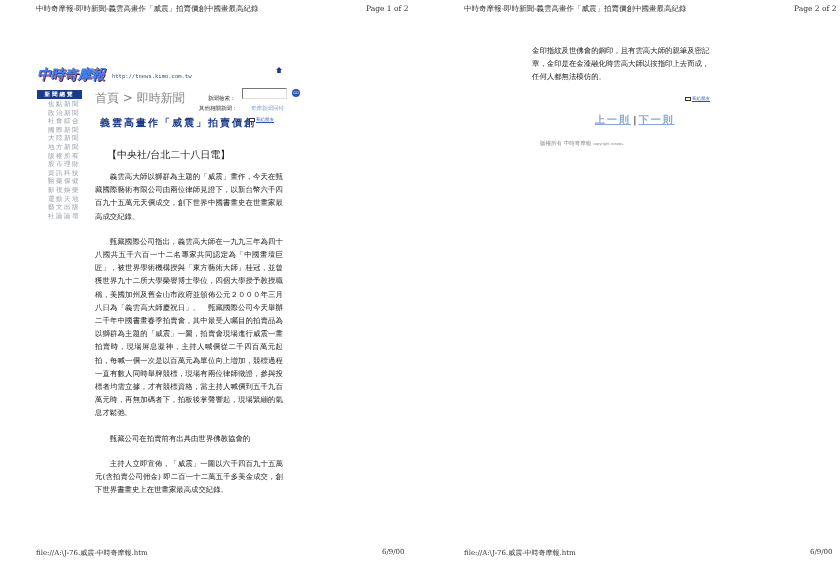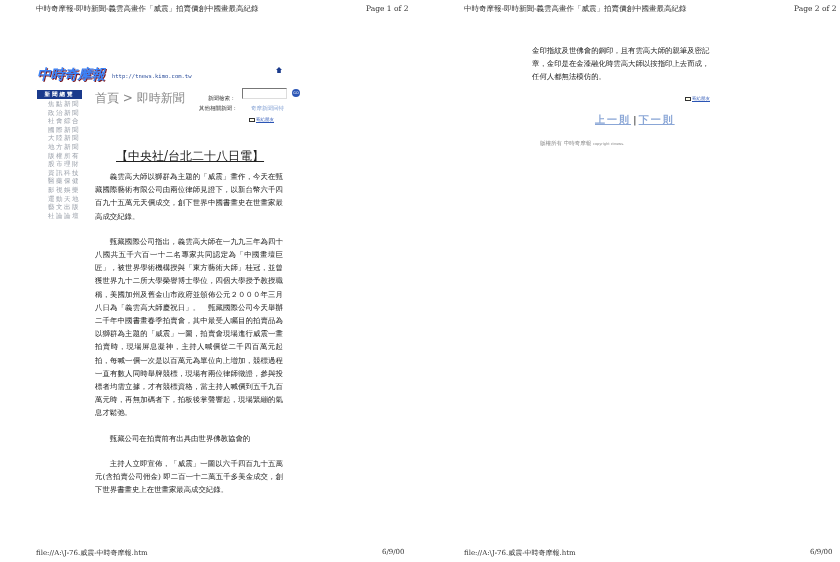--- a/index.html
+++ b/index.html
@@ -37,21 +37,21 @@
     .go-btn { position: absolute; left: 292px; top: 89px; width: 8px; height: 8px; border-radius: 50%;
       background: #2b55b5; color: #fff; font-size: 3.5px; text-align: center; line-height: 8px; font-family: "DejaVu Sans", sans-serif; cursor: pointer; }
     .related-label { position: absolute; left: 199px; top: 105px; font-size: 5.5px; color: #333; white-space: nowrap; }
     .related-link { position: absolute; left: 251px; top: 105px; font-size: 5.5px; color: #8aa6d6; white-space: nowrap; cursor: pointer; }
 
     .art-title { position: absolute; left: 100px; top: 116px; font-size: 10px; font-weight: bold; color: #1c3c8a;
       letter-spacing: 2px; white-space: nowrap; }
     .mail-link { position: absolute; left: 249px; top: 117px; font-size: 4.5px; color: #2b55b5; white-space: nowrap; cursor: pointer; text-decoration: underline; }
     .mail-link .env { display: inline-block; width: 6px; height: 4px; border: 0.8px solid #333; background: #ffe; margin-right: 1px; vertical-align: middle; box-sizing: border-box; }
 
-    .dateline { position: absolute; left: 116px; top: 148px; font-size: 12px; color: #222; white-space: nowrap; text-decoration: underline; }
+    .dateline { position: absolute; left: 107px; top: 148px; font-size: 10px; color: #222; white-space: nowrap; }
     .body { position: absolute; left: 95px; top: 170px; width: 192px; font-size: 7.4px; line-height: 13.2px; color: #222; }
     .body p { margin: 0 4px 12px 0; text-indent: 2em; text-align: justify; }
 
     
     .r-body { position: absolute; left: 108px; top: 40px; width: 190px; font-size: 7.4px; line-height: 13.2px; color: #222; }
     .r-body p { margin: 4px; }
     .r-mail { position: absolute; left: 265px; top: 96px; font-size: 4.5px; color: #2b55b5; white-space: nowrap; text-decoration: underline; cursor: pointer; }
     .r-mail .env { display: inline-block; width: 6px; height: 4px; border: 0.8px solid #333; background: #ffe; margin-right: 1px; vertical-align: middle; box-sizing: border-box; }
     .pager { position: absolute; left: 175px; top: 113px; font-size: 10px; color: #8aa6d6; white-space: nowrap; font-weight: bold; }
     .pager span.lnk { cursor: pointer; text-decoration: underline; letter-spacing: 2px; }
@@ -90,20 +90,21 @@
     <div class="nav-item">社論論壇</div>
   </div>
 
   <div class="crumb">首頁 &gt; 即時新聞</div>
   <div class="search-label">新聞檢索：</div>
   <input class="search-input" type="text" value="" style="">
   <div class="go-btn">GO</div>
   <div class="related-label">其他相關新聞：</div>
   <div class="related-link">奇摩新聞回特</div>
 
+  <div class="art-title">義雲高畫作「威震」拍賣價創</div>
   <div class="mail-link">
     <span class="env"></span><span>寄給朋友</span>
   </div>
 
   <div class="dateline">【中央社/台北二十八日電】</div>
   <div class="body">
     <p>義雲高大師以獅群為主題的「威震」畫作，今天在甄藏國際藝術有限公司由兩位律師見證下，以新台幣六千四百九十五萬元天價成交，創下世界中國書畫史在世畫家最高成交紀錄。</p>
     <p>甄藏國際公司指出，義雲高大師在一九九三年為四十八國共五千六百一十二名專家共同認定為「中國畫壇巨匠」，被世界學術機構授與「東方藝術大師」桂冠，並曾獲世界九十二所大學榮譽博士學位，四個大學授予教授職稱，美國加州及舊金山市政府並頒佈公元２０００年三月八日為「義雲高大師慶祝日」。　甄藏國際公司今天舉辦二千年中國書畫春季拍賣會，其中最受人矚目的拍賣品為以獅群為主題的「威震」一圖，拍賣會現場進行威震一畫拍賣時，現場屏息凝神，主持人喊價從二千四百萬元起拍，每喊一價一次是以百萬元為單位向上增加，競標過程一直有數人同時舉牌競標，現場有兩位律師徵證，參與投標者均需立據，才有競標資格，當主持人喊價到五千九百萬元時，再無加碼者下，拍板後掌聲響起，現場緊繃的氣息才鬆弛。</p>
     <p>甄藏公司在拍賣前有出具由世界佛教協會的</p>
     <p>主持人立即宣佈，「威震」一圖以六千四百九十五萬元(含拍賣公司佣金) 即二百一十二萬五千多美金成交，創下世界書畫史上在世畫家最高成交紀錄。</p>

